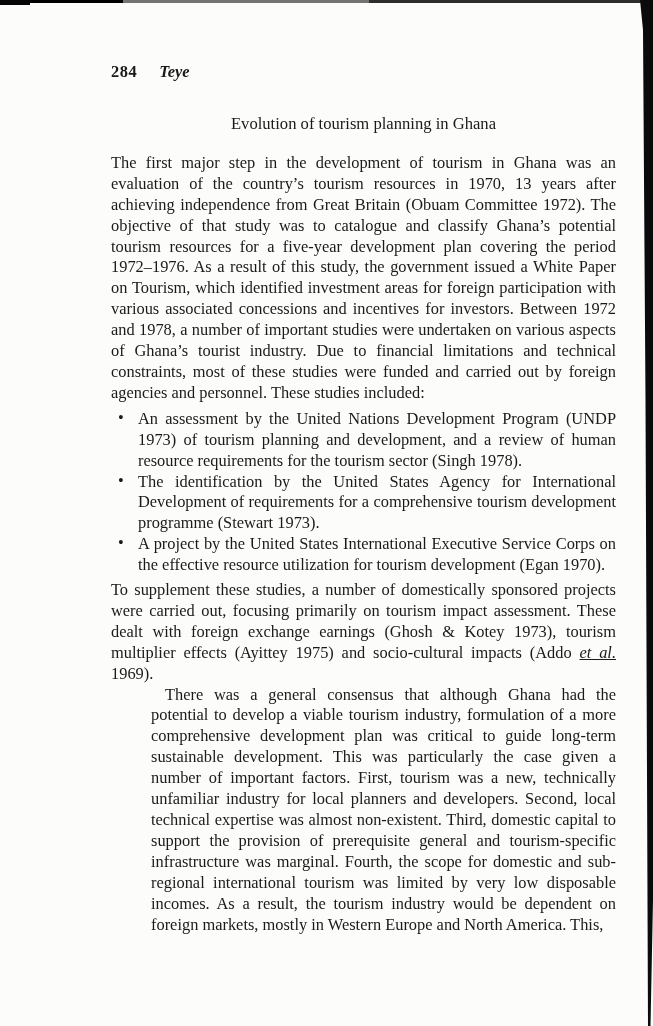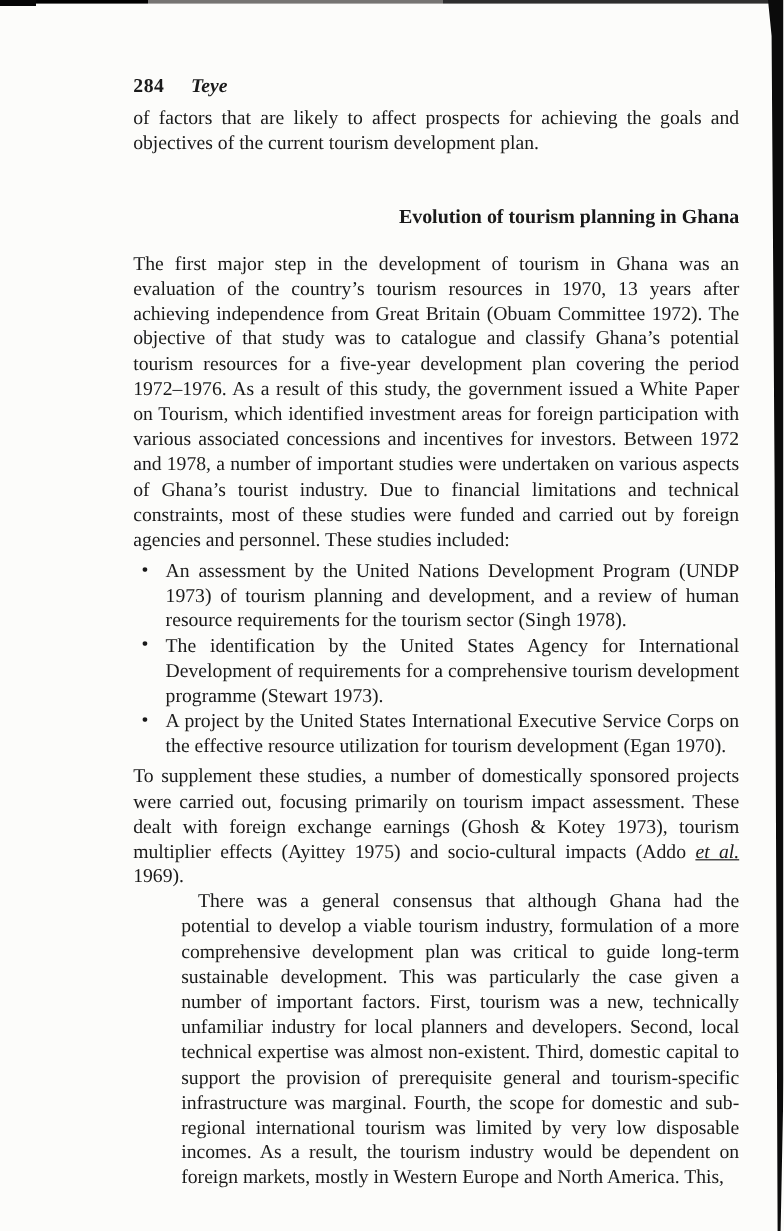--- a/index.html
+++ b/index.html
@@ -57,23 +57,23 @@
     letter-spacing: 0.5px;
   }
   .runhead {
     font-style: italic;
     font-weight: bold;
     margin-left: 18px;
   }
   .para { margin: 0; }
   .heading {
     font-size: 16.6px;
-    font-weight: bold;
-    text-align: right;
-    margin: 40px 0 19px 0;
+    font-weight: normal;
+    text-align: center;
+    margin: 30px 0 19px 0;
     line-height: 21px;
   }
   .bullets {
     list-style: none;
     margin: 5px 0 4px 0;
     padding: 0;
   }
   .bullets li {
     position: relative;
     padding-left: 27px;
@@ -99,21 +99,20 @@
     <polygon points="0,0 13,0 13,900 10.5,1026 8,1026 5.5,400 3,30" fill="#0b0b0b"></polygon>
   </svg>
 
   <div class="content">
 
     <div class="running-header">
       <span class="pagenum">284</span>
       <span class="runhead">Teye</span>
     </div>
 
-    <p class="para">of factors that are likely to affect prospects for achieving the goals and objectives of the current tourism development plan.</p>
 
     <h2 class="heading">Evolution of tourism planning in Ghana</h2>
 
     <p class="para">The first major step in the development of tourism in Ghana was an evaluation of the country’s tourism resources in 1970, 13 years after achieving independence from Great Britain (Obuam Committee 1972). The objective of that study was to catalogue and classify Ghana’s potential tourism resources for a five-year development plan covering the period 1972–1976. As a result of this study, the government issued a White Paper on Tourism, which identified investment areas for foreign participation with various associated concessions and incentives for investors. Between 1972 and 1978, a number of important studies were undertaken on various aspects of Ghana’s tourist industry. Due to financial limitations and technical constraints, most of these studies were funded and carried out by foreign agencies and personnel. These studies included:</p>
 
     <ul class="bullets">
       <li>
         <span class="marker">•</span>
         <span class="li-text">An assessment by the United Nations Development Program (UNDP 1973) of tourism planning and development, and a review of human resource requirements for the tourism sector (Singh 1978).</span>
       </li>

